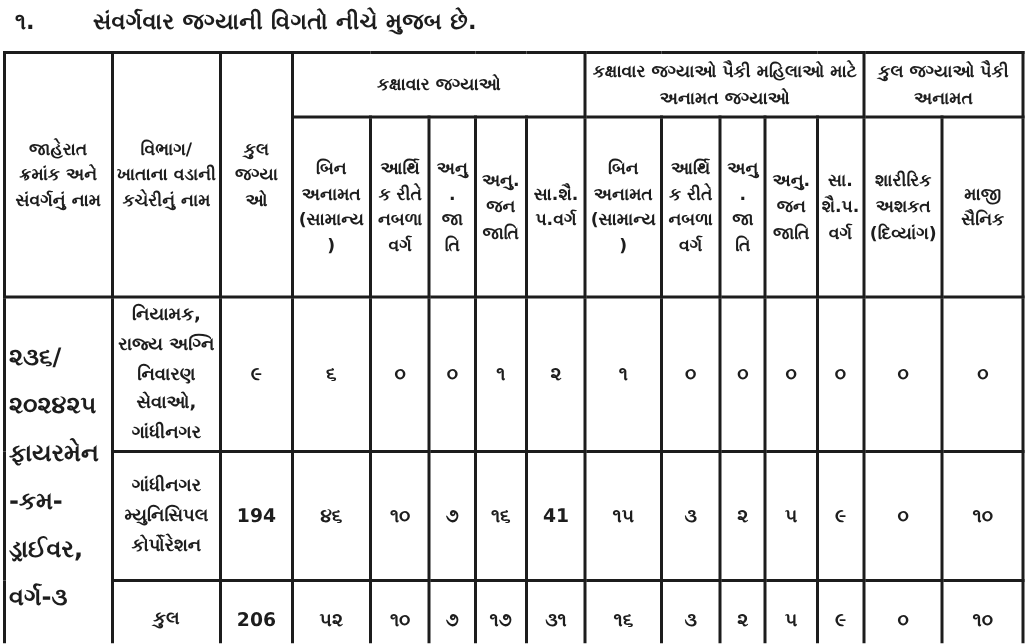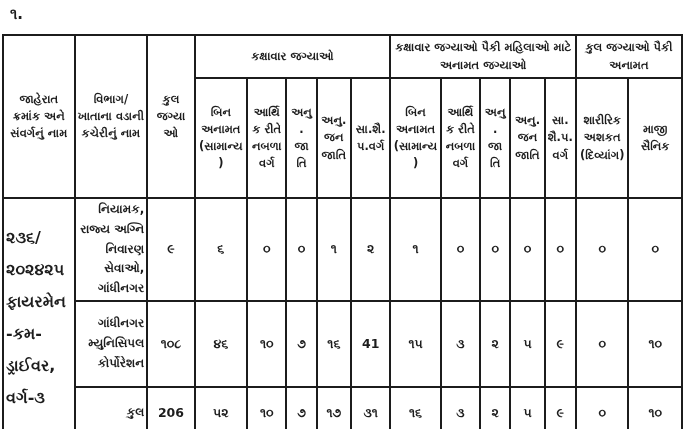--- a/index.html
+++ b/index.html
@@ -50,21 +50,21 @@
     overflow-wrap: anywhere;
     word-break: break-word;
   }
   .group-hdr { font-size: 12px; line-height: 1.6; }
   .num-cell {
     text-align: center;
     vertical-align: middle;
     font-size: 12.5px;
   }
   .text-cell {
-    text-align: right;
+    text-align: center;
     vertical-align: middle;
     font-size: 12px;
     line-height: 1.65;
     padding-left: 5px;
     overflow-wrap: anywhere;
     margin-top: 12px;
   }
   .advert-cell {
     text-align: left;
     vertical-align: middle;
@@ -74,20 +74,21 @@
     overflow-wrap: anywhere;
   }
 </style>
 </head>
 <body>
 
 <div class="page">
 
   <div class="doc-title">
     <span class="title-number">૧.</span>
+    <span class="title-text">સંવર્ગવાર જગ્યાની વિગતો નીચે મુજબ છે.</span>
   </div>
 
   <table class="posts-table">
     <colgroup>
       <col style="width:71px">
         <col style="width:72px">
         <col style="width:47px">
       <col style="width:52px">
         <col style="width:39px">
         <col style="width:30px">
@@ -140,21 +141,21 @@
         <td class="num-cell">૧</td>
         <td class="num-cell">૦</td>
         <td class="num-cell">૦</td>
         <td class="num-cell">૦</td>
         <td class="num-cell">૦</td>
         <td class="num-cell">૦</td>
         <td class="num-cell">૦</td>
       </tr>
       <tr style="height:86px">
         <td class="text-cell">ગાંધીનગર મ્યુનિસિપલ કોર્પોરેશન</td>
-        <td class="num-cell">૧૦૮</td>
+        <td class="num-cell">194</td>
         <td class="num-cell">૪૬</td>
         <td class="num-cell">૧૦</td>
         <td class="num-cell">૭</td>
         <td class="num-cell">૧૬</td>
         <td class="num-cell">41</td>
         <td class="num-cell">૧૫</td>
         <td class="num-cell">૩</td>
         <td class="num-cell">૨</td>
         <td class="num-cell">૫</td>
         <td class="num-cell">૯</td>

